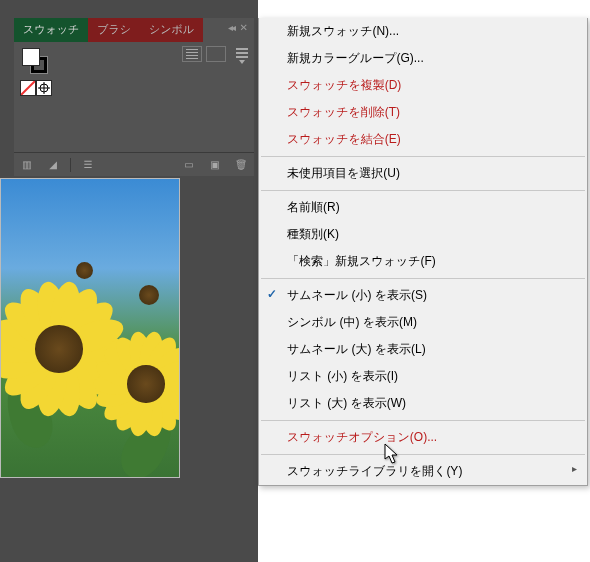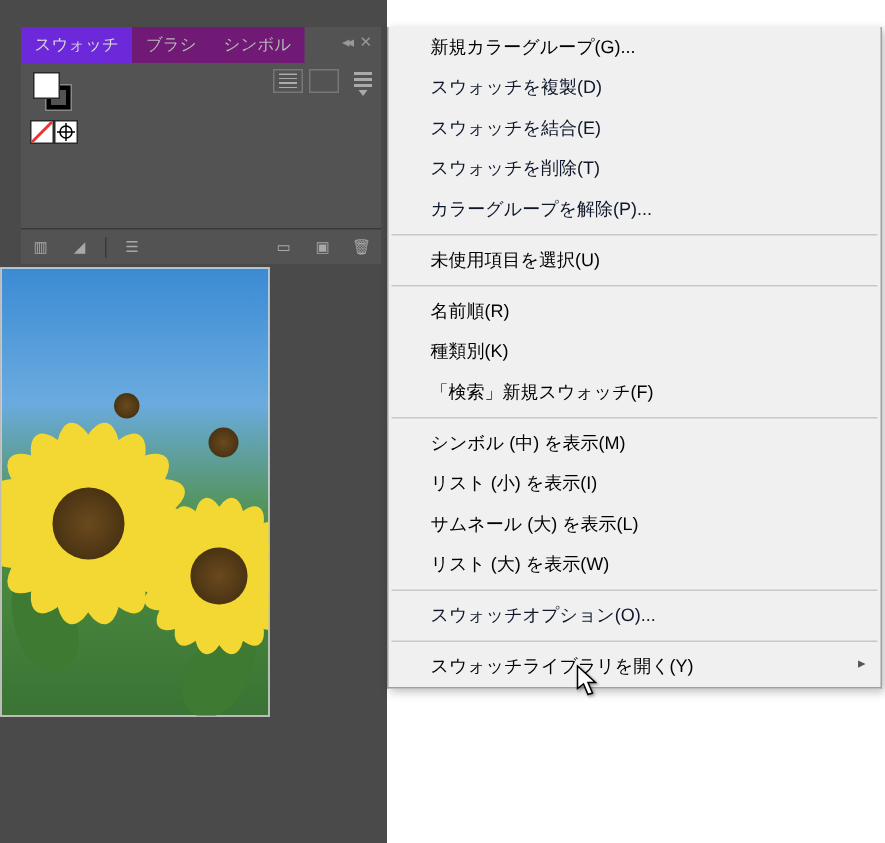--- a/index.html
+++ b/index.html
@@ -1,22 +1,22 @@
 <!DOCTYPE html>
 <html><head>
 <meta charset="utf-8">
 <style>
 * { margin: 0; padding: 0; box-sizing: border-box; font-family: "Hiragino Kaku Gothic ProN", "メイリオ", Meiryo, sans-serif; }
 body { width: 590px; height: 562px; background: #fff; position: relative; overflow: hidden; }
 
 .panel-area { position: absolute; left: 14px; top: 18px; width: 240px; background: #535353; }
 
 .tab-bar { height: 24px; background: #535353; display: flex; align-items: stretch; position: relative; }
-.tab { padding: 4px 9px 0; font-size: 11px; color: #b8b8b8; cursor: pointer; background: #701a75; }
-.tab.active { background: #6d28d9; color: #d8d8d8; }
+.tab { padding: 4px 9px 0; font-size: 11px; color: #b8b8b8; cursor: pointer; background: #7f1d1d; }
+.tab.active { background: #14532d; color: #d8d8d8; }
 .tab-bar .close-arrows { position: absolute; right: 20px; top: 4px; color: #999; font-size: 10px; letter-spacing: -2px; cursor: pointer; }
 .tab-bar .close-x { position: absolute; right: 6px; top: 4px; color: #999; font-size: 10px; cursor: pointer; }
 
 .swatch-body { background: #535353; padding: 4px 6px 4px 6px; min-height: 110px; position: relative; }
 .fill-stroke { position: relative; width: 26px; height: 26px; margin: 2px 0 0 2px; }
 .fill-sq { position: absolute; width: 18px; height: 18px; background: #fff; border: 1px solid #2a2a2a; top: 0; left: 0; }
 .stroke-sq { position: absolute; width: 18px; height: 18px; background: #000; border: 1px solid #888; top: 8px; left: 8px; }
 .stroke-sq::after { content: ""; position: absolute; inset: 3px; background: #535353; }
 
 .view-icons { position: absolute; right: 28px; top: 4px; display: flex; gap: 4px; }
@@ -49,21 +49,21 @@
 .petal { position: absolute; width: 44%; height: 20%; background: #f3d733; border-radius: 50%; left: 28%; top: 40%; transform-origin: 50% 50%; }
 .flower .center { position: absolute; width: 34%; height: 34%; background: radial-gradient(circle, #6a4a1d 0%, #3d2a0f 100%); border-radius: 50%; top: 33%; left: 33%; }
 .f1 { width: 140px; height: 140px; left: -12px; top: 100px; }
 .f2 { width: 110px; height: 110px; left: 90px; top: 150px; }
 .f3 { width: 60px; height: 60px; left: 118px; top: 86px; }
 .f4 { width: 50px; height: 50px; left: 58px; top: 66px; }
 .leaf { position: absolute; width: 40px; height: 70px; background: #3f7a33; border-radius: 50% 50% 50% 50% / 60% 60% 40% 40%; }
 
 .context-menu { position: absolute; left: 258px; top: 18px; width: 330px; background: #f0f0f0; border: 1px solid #a0a0a0; border-top: none; box-shadow: 2px 2px 6px rgba(0,0,0,.25); font-size: 12px; color: #000; }
 .menu-item { padding: 5px 18px 5px 28px; cursor: default; white-space: nowrap; position: relative; }
-.menu-item.disabled { color: #0f172a; }
+.menu-item.disabled { color: #b91c1c; }
 .menu-item.highlighted { background: #91c9f7; }
 .menu-item.checked::before { content: "✓"; position: absolute; left: 8px; color: #2266aa; font-weight: bold; }
 .menu-item.submenu::after { content: "▸"; position: absolute; right: 10px; color: #555; font-size: 10px; }
 .menu-sep { height: 1px; background: #c8c8c8; margin: 3px 2px; }
 
 .cursor-arrow { position: absolute; width: 16px; height: 22px; pointer-events: none; z-index: 100; }
 .cursor-arrow svg { width: 100%; height: 100%; filter: drop-shadow(1px 1px 1px rgba(0,0,0,.4)); }
 </style>
 </head>
 <body>
@@ -174,35 +174,36 @@
           <div class="petal" style="transform: rotate(300deg) translateX(60%);"></div>
           <div class="petal" style="transform: rotate(320deg) translateX(60%);"></div>
           <div class="petal" style="transform: rotate(340deg) translateX(60%);"></div>
         </div>
         <div class="center"></div>
     </div>
   </div>
 </div>
 
 <div class="context-menu">
+  <div class="menu-item enabled">新規スウォッチ(N)...</div>
   <div class="menu-item enabled">新規カラーグループ(G)...</div>
   <div class="menu-item disabled">スウォッチを複製(D)</div>
+  <div class="menu-item disabled">スウォッチを削除(T)</div>
   <div class="menu-item disabled">スウォッチを結合(E)</div>
-  <div class="menu-item disabled">スウォッチを削除(T)</div>
-  <div class="menu-item disabled">カラーグループを解除(P)...</div>
   <div class="menu-sep"></div>
   <div class="menu-item enabled">未使用項目を選択(U)</div>
   <div class="menu-sep"></div>
   <div class="menu-item enabled">名前順(R)</div>
   <div class="menu-item enabled">種類別(K)</div>
   <div class="menu-item enabled">「検索」新規スウォッチ(F)</div>
   <div class="menu-sep"></div>
+  <div class="menu-item enabled checked">サムネール (小) を表示(S)</div>
   <div class="menu-item enabled">シンボル (中) を表示(M)</div>
+  <div class="menu-item enabled">サムネール (大) を表示(L)</div>
   <div class="menu-item enabled">リスト (小) を表示(I)</div>
-  <div class="menu-item enabled">サムネール (大) を表示(L)</div>
   <div class="menu-item enabled">リスト (大) を表示(W)</div>
   <div class="menu-sep"></div>
   <div class="menu-item disabled">スウォッチオプション(O)...</div>
   <div class="menu-sep"></div>
   <div class="menu-item enabled submenu">スウォッチライブラリを開く(Y)</div>
 
 </div>
 
 <div class="cursor-arrow" style="left:384px;top:443px">
   <svg viewBox="0 0 16 22">

